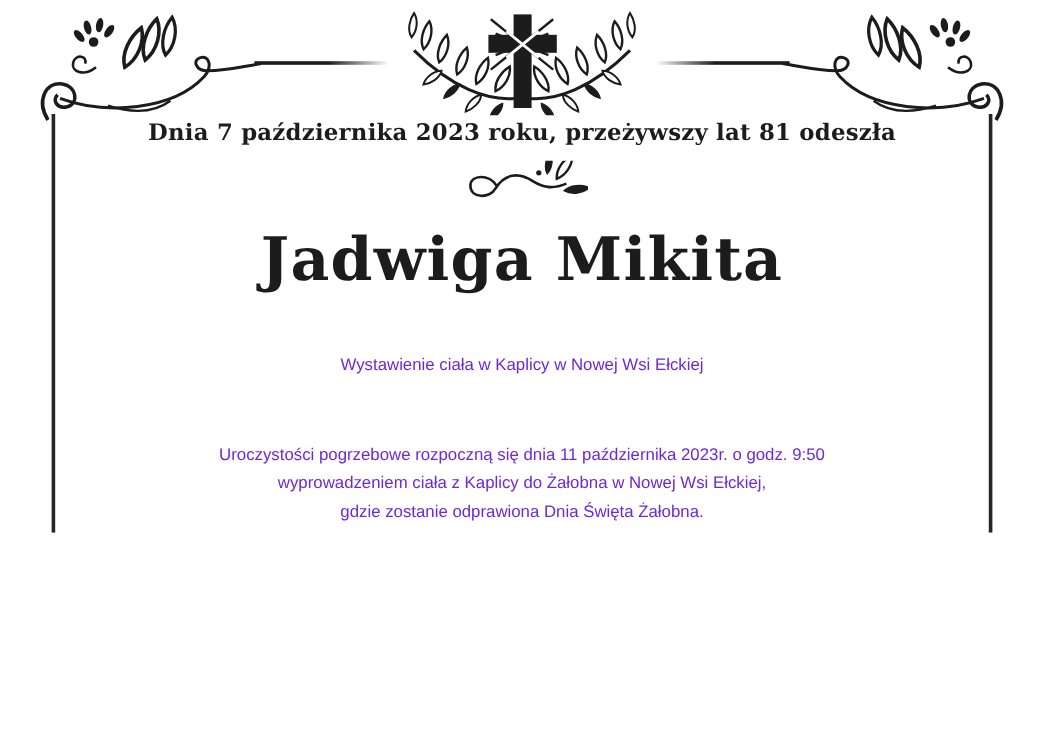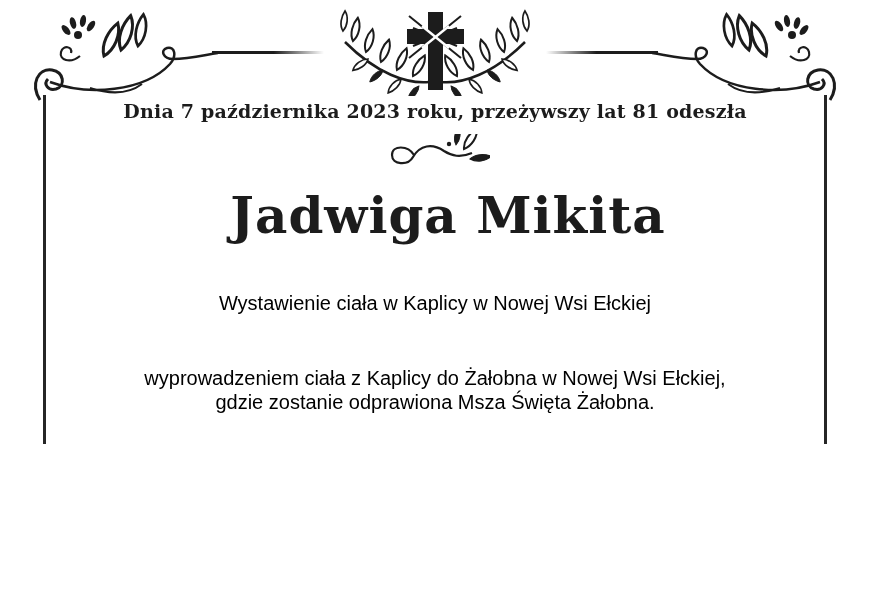--- a/index.html
+++ b/index.html
@@ -28,23 +28,23 @@
   .lf-outline { fill:#fff; stroke:var(--ink); stroke-width:2; }
   .lf-solid   { fill:var(--ink); stroke:var(--ink); stroke-width:1.2; }
   
   .txt { position:absolute; left:43px; width:784px; text-align:center; }
   .intro {
     top:100px; font-family:"DejaVu Serif","Liberation Serif",serif;
     font-weight:bold; font-size:19px; letter-spacing:0.2px;
   }
   .name {
     top:186px; font-family:"DejaVu Serif","Liberation Serif",serif;
-    font-weight:bold; font-size:50px; letter-spacing:1px;margin-left:13px;
+    font-weight:bold; font-size:50px; letter-spacing:1px;
   }
-  .para { font-size:20px; line-height:24px; color:#000000; }
+  .para { font-size:14px; line-height:24px; color:#6d28d9; }
   .para span { display:block; }
   .para-1 { top:291px; }
   .para-2 { top:366px; }
   .para-3 { top:459px; }
   
   .logo {
     position:absolute; top:552px; left:50%; transform:translateX(-50%);
     background:var(--bg); padding:0 12px; z-index:2; text-align:center;
   }
   .logo-main {
@@ -153,22 +153,23 @@
     <circle cx="69" cy="10" r="2.2" fill="var(--ink)"></circle>
   </svg>
 
   <div class="txt name">Jadwiga Mikita</div>
 
   <div class="txt para para-1">
     <span>Wystawienie ciała w Kaplicy w Nowej Wsi Ełckiej</span>
   </div>
 
   <div class="txt para para-2">
+    <span>Uroczystości pogrzebowe rozpoczną się dnia 11 października 2023r. o godz. 9:50</span>
     <span>wyprowadzeniem ciała z Kaplicy do Żałobna w Nowej Wsi Ełckiej,</span>
-    <span>gdzie zostanie odprawiona Msza Święta Żałobna.</span>
+    <span>gdzie zostanie odprawiona Dnia Święta Żałobna.</span>
   </div>
 
   <div class="txt para para-3">
   </div>
 
   <div class="logo">
     <div class="logo-main">PUK</div>
     <div class="logo-sub-row">
       <span class="triple-line"></span>
       <span class="logo-sub">EŁK</span>

